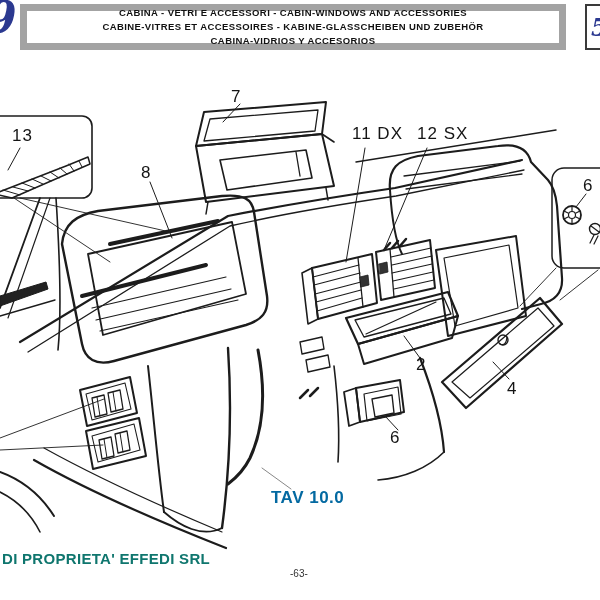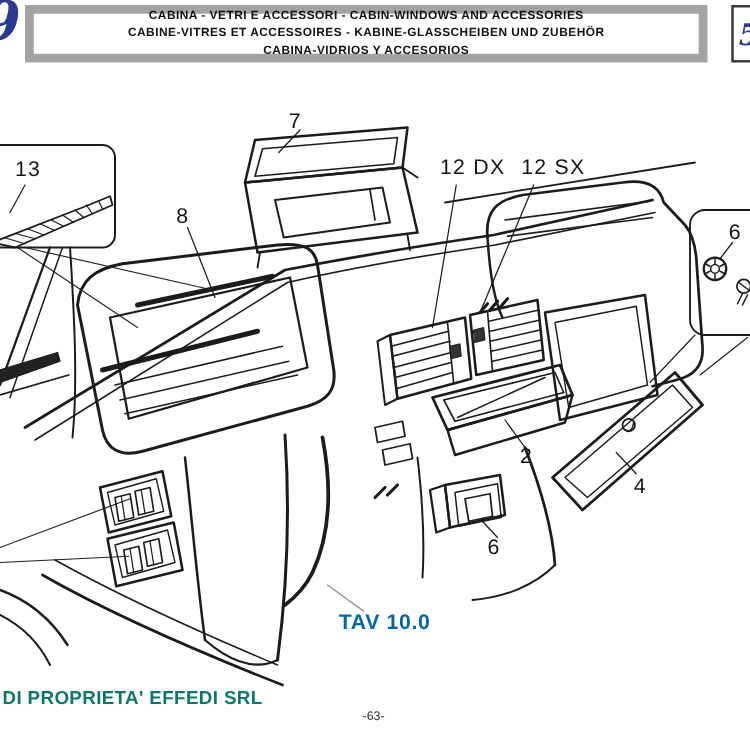--- a/index.html
+++ b/index.html
@@ -192,21 +192,21 @@
       <path d="M594,235 L590,243 M598,236 L594,244" stroke-width="1.2"></path>
       <path d="M586,194 L576,207" stroke-width="1"></path>
       <path d="M556,268 L520,306 M598,270 L560,300" stroke-width="0.9"></path>
     </g>
   </g>
 </svg>
 
 <div class="abs callout" style="left:12px;top:126px">13</div>
 <div class="abs callout" style="left:231px;top:87px">7</div>
 <div class="abs callout" style="left:141px;top:163px">8</div>
-<div class="abs callout" style="left:352px;top:124px">12 DX</div>
+<div class="abs callout" style="left:352px;top:124px">11 DX</div>
 <div class="abs callout" style="left:417px;top:124px">12 SX</div>
 <div class="abs callout" style="left:583px;top:176px">6</div>
 <div class="abs callout" style="left:416px;top:355px">2</div>
 <div class="abs callout" style="left:507px;top:379px">4</div>
 <div class="abs callout" style="left:390px;top:428px">6</div>
 
 <div class="abs tav">TAV 10.0</div>
 <div class="abs footer-text">DI PROPRIETA' EFFEDI SRL</div>
 <div class="abs page-number">-63-</div>
 

